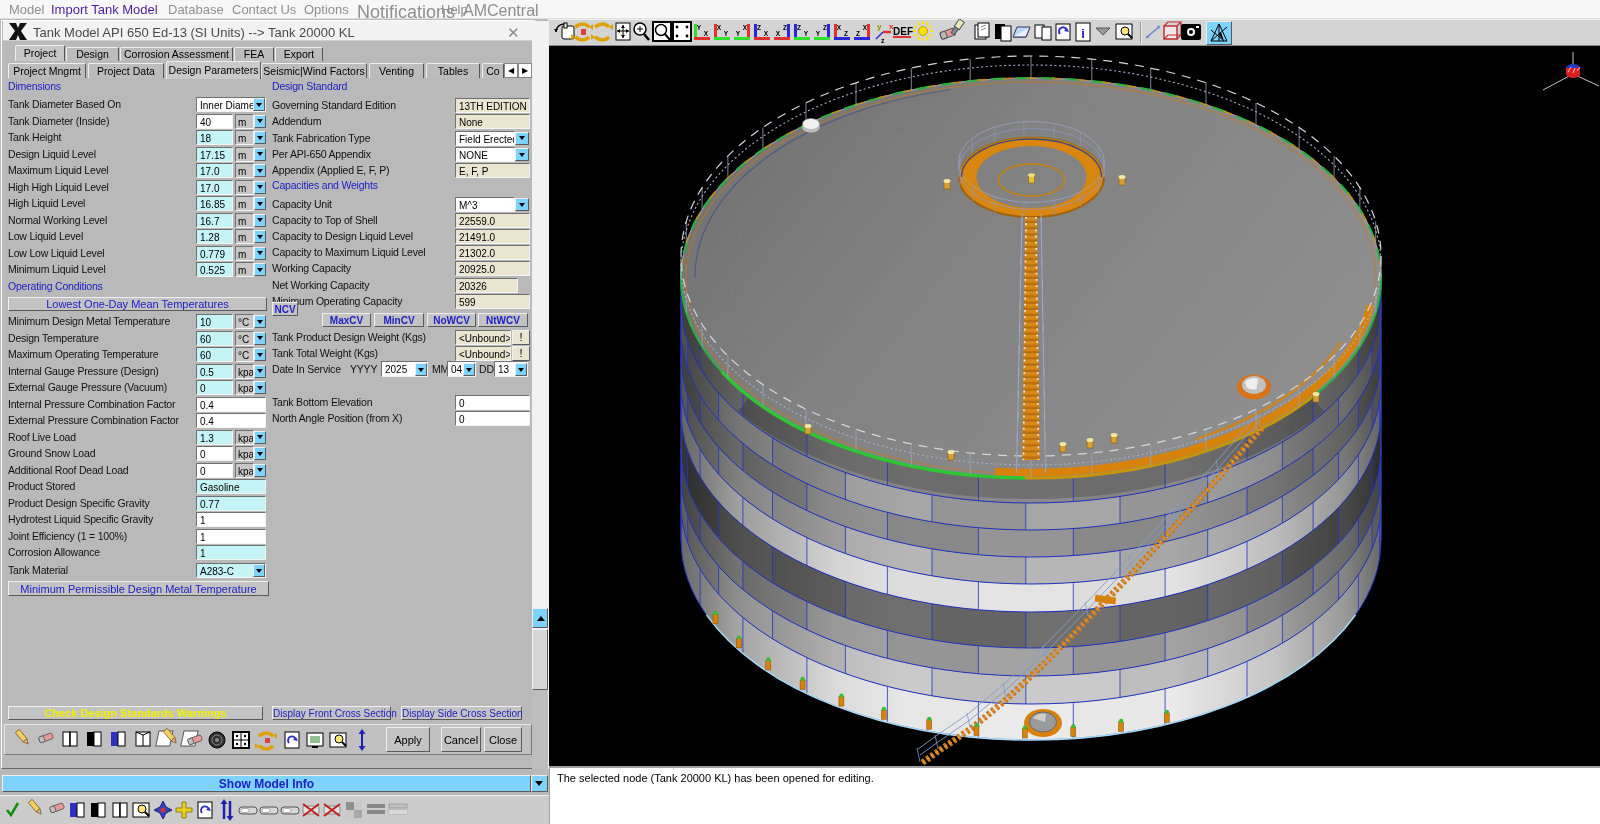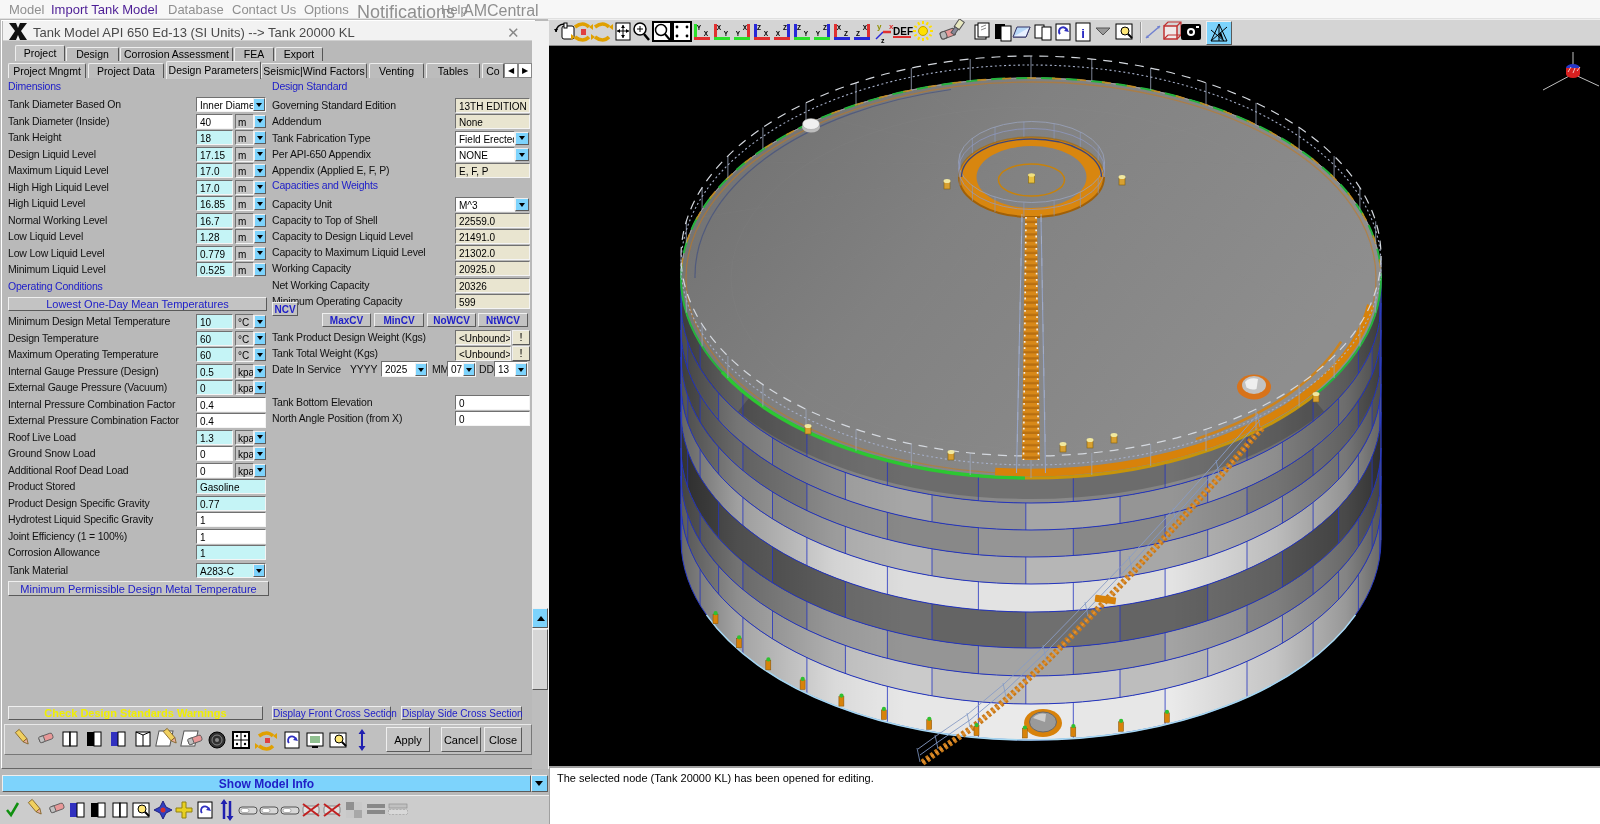--- a/index.html
+++ b/index.html
@@ -393,41 +393,41 @@
 <div class="da" style="left:519.0px;top:202.5px"></div>
 <div class="lbl" style="left:272px;top:214px">Capacity to Top of Shell</div>
 <div class="fld bg" style="left:455px;top:213px;width:75px;height:15px">22559.0</div>
 <div class="lbl" style="left:272px;top:230px">Capacity to Design Liquid Level</div>
 <div class="fld bg" style="left:455px;top:229px;width:75px;height:15px">21491.0</div>
 <div class="lbl" style="left:272px;top:246px">Capacity to Maximum Liquid Level</div>
 <div class="fld bg" style="left:455px;top:245px;width:75px;height:15px">21302.0</div>
 <div class="lbl" style="left:272px;top:262px">Working Capacity</div>
 <div class="fld bg" style="left:455px;top:261px;width:75px;height:15px">20925.0</div>
 <div class="lbl" style="left:272px;top:278.5px">Net Working Capacity</div>
-<div class="fld bg" style="left:455px;top:277.5px;width:75px;height:15px">20326</div>
+<div class="fld bg" style="left:455px;top:277.5px;width:63px;height:15px">20326</div>
 <div class="lbl" style="left:272px;top:294.5px">Minimum Operating Capacity</div>
 <div class="fld bg" style="left:455px;top:293.5px;width:75px;height:15px">599</div>
 <div class="btn" style="left:272px;top:302px;width:26px;height:14px;line-height:12px"><span class="blu" style="font-weight:bold;font-size:10px">NCV</span></div>
 <div class="btn" style="left:322px;top:313px;width:49px;height:14px;line-height:12px"><span class="blu" style="font-weight:bold;font-size:10px">MaxCV</span></div>
 <div class="btn" style="left:374px;top:313px;width:50px;height:14px;line-height:12px"><span class="blu" style="font-weight:bold;font-size:10px">MinCV</span></div>
 <div class="btn" style="left:427px;top:313px;width:49px;height:14px;line-height:12px"><span class="blu" style="font-weight:bold;font-size:10px">NoWCV</span></div>
 <div class="btn" style="left:478px;top:313px;width:50px;height:14px;line-height:12px"><span class="blu" style="font-weight:bold;font-size:10px">NtWCV</span></div>
 <div class="lbl" style="left:272px;top:330.5px">Tank Product Design Weight (Kgs)</div>
 <div class="fld bg" style="left:455px;top:329.5px;width:56px;height:15px">&lt;Unbound&gt;</div>
 <div class="btn" style="left:512px;top:329.5px;width:18px;height:15px;line-height:13px;background:#e9e5d0">!</div>
 <div class="lbl" style="left:272px;top:346.5px">Tank Total Weight (Kgs)</div>
 <div class="fld bg" style="left:455px;top:345.5px;width:56px;height:15px">&lt;Unbound&gt;</div>
 <div class="btn" style="left:512px;top:345.5px;width:18px;height:15px;line-height:13px;background:#e9e5d0">!</div>
 <div class="lbl" style="left:272px;top:363px">Date In Service</div>
 <div class="lbl" style="left:350px;top:363px">YYYY</div>
 <div class="fld wh" style="left:381px;top:361px;width:47px;height:16px">2025</div>
 <div class="ab3" style="left:415px;top:363px;width:12px;height:13px"></div>
 <div class="da" style="left:418.0px;top:367.5px"></div>
 <div class="lbl" style="left:432px;top:363px">MM</div>
-<div class="fld wh" style="left:447px;top:361px;width:29px;height:16px">07</div>
+<div class="fld wh" style="left:447px;top:361px;width:29px;height:16px">04</div>
 <div class="ab3" style="left:463px;top:363px;width:12px;height:13px"></div>
 <div class="da" style="left:466.0px;top:367.5px"></div>
 <div class="lbl" style="left:479px;top:363px">DD</div>
 <div class="fld wh" style="left:494px;top:361px;width:34px;height:16px">13</div>
 <div class="ab3" style="left:515px;top:363px;width:12px;height:13px"></div>
 <div class="da" style="left:518.0px;top:367.5px"></div>
 <div class="lbl" style="left:272px;top:396px">Tank Bottom Elevation</div>
 <div class="fld wh" style="left:455px;top:395px;width:75px;height:15px">0</div>
 <div class="lbl" style="left:272px;top:412px">North Angle Position (from X)</div>
 <div class="fld wh" style="left:455px;top:411px;width:75px;height:15px">0</div>

